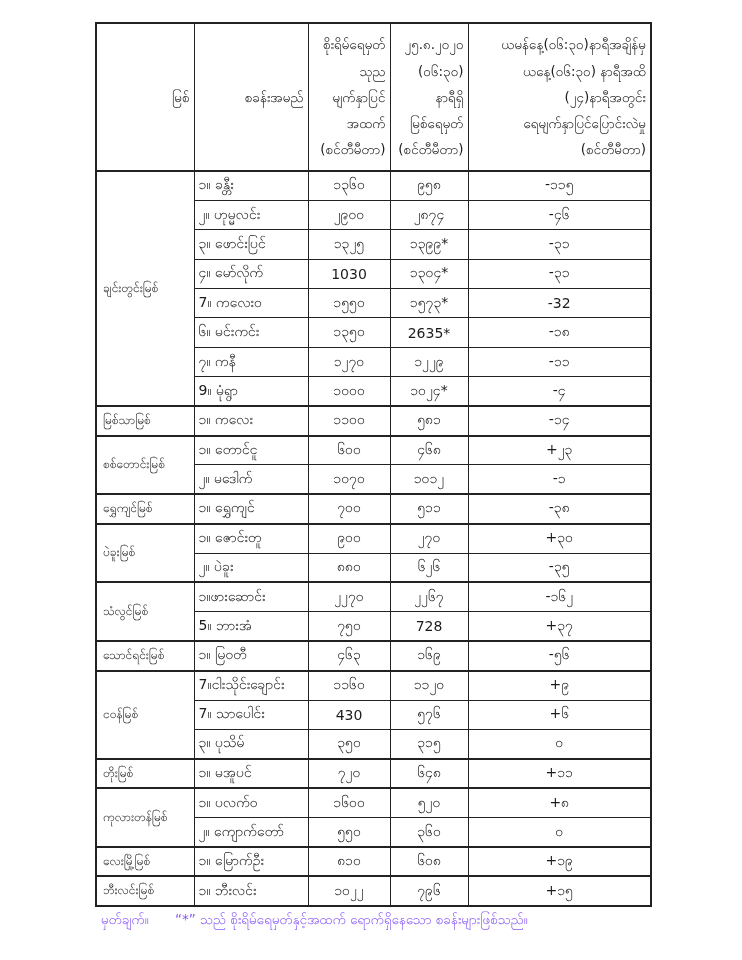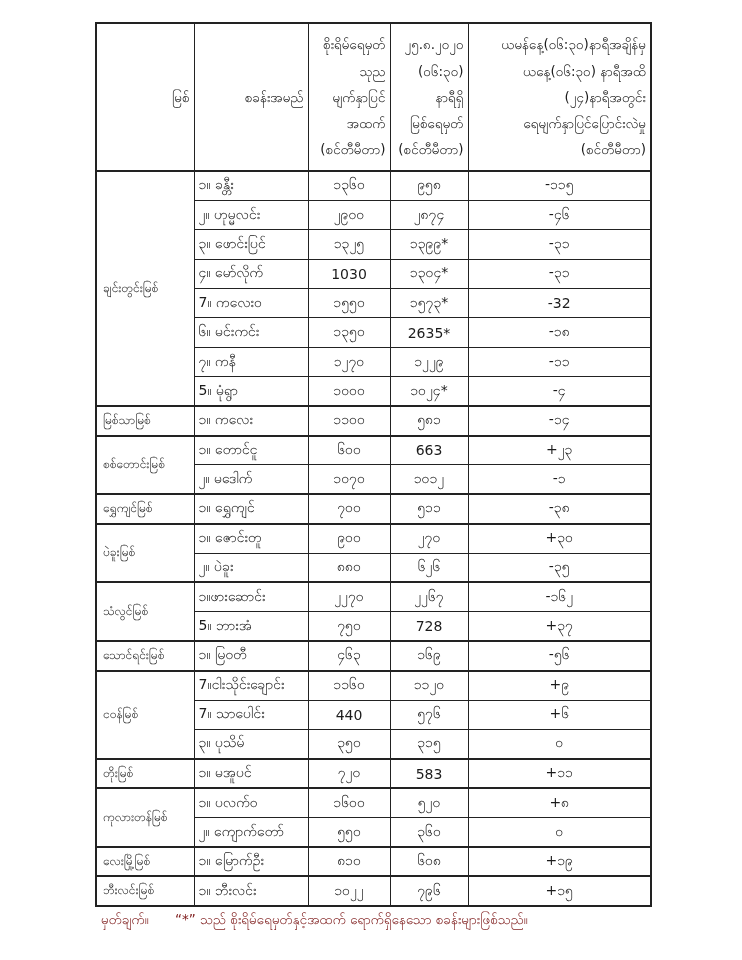--- a/index.html
+++ b/index.html
@@ -67,21 +67,21 @@
     text-align: center;
     vertical-align: middle;
     font-size: 14px;
     white-space: nowrap;
   }
   .footnote {
     position: absolute;
     left: 101px;
     top: 911px;
     font-size: 13.5px;
-    color: #7f1d1d;
+    color: #8b5cf6;
     white-space: nowrap;
   }
   .footnote .fn-label { margin-right: 26px; }
 </style>
 </head>
 <body>
 
 <div class="page">
 
   <table class="river-table">
@@ -151,37 +151,37 @@
           <td class="num-cell">2635*</td>
           <td class="change-cell">-၁၈</td>
         </tr>
         <tr>
           <td class="station-cell">၇။ ကနီ</td>
           <td class="num-cell">၁၂၇၀</td>
           <td class="num-cell">၁၂၂၉</td>
           <td class="change-cell">-၁၁</td>
         </tr>
         <tr>
-          <td class="station-cell">5။ မုံရွာ</td>
+          <td class="station-cell">9။ မုံရွာ</td>
           <td class="num-cell">၁၀၀၀</td>
           <td class="num-cell">၁၀၂၄*</td>
           <td class="change-cell">-၄</td>
         </tr>
         <tr class="group-start">
           <td class="river-cell" rowspan="1">မြစ်သာမြစ်</td>
           <td class="station-cell">၁။ ကလေး</td>
           <td class="num-cell">၁၁၀၀</td>
           <td class="num-cell">၅၈၁</td>
           <td class="change-cell">-၁၄</td>
         </tr>
         <tr class="group-start">
           <td class="river-cell" rowspan="2">စစ်တောင်းမြစ်</td>
           <td class="station-cell">၁။ တောင်ငူ</td>
           <td class="num-cell">၆၀၀</td>
-          <td class="num-cell">663</td>
+          <td class="num-cell">၄၆၈</td>
           <td class="change-cell">+၂၃</td>
         </tr>
         <tr>
           <td class="station-cell">၂။ မဒေါက်</td>
           <td class="num-cell">၁၀၇၀</td>
           <td class="num-cell">၁၀၁၂</td>
           <td class="change-cell">-၁</td>
         </tr>
         <tr class="group-start">
           <td class="river-cell" rowspan="1">ရွှေကျင်မြစ်</td>
@@ -225,35 +225,35 @@
         </tr>
         <tr class="group-start">
           <td class="river-cell" rowspan="3">ငဝန်မြစ်</td>
           <td class="station-cell">7။ငါးသိုင်းချောင်း</td>
           <td class="num-cell">၁၁၆၀</td>
           <td class="num-cell">၁၁၂၀</td>
           <td class="change-cell">+၉</td>
         </tr>
         <tr>
           <td class="station-cell">7။ သာပေါင်း</td>
-          <td class="num-cell">440</td>
+          <td class="num-cell">430</td>
           <td class="num-cell">၅၇၆</td>
           <td class="change-cell">+၆</td>
         </tr>
         <tr>
           <td class="station-cell">၃။ ပုသိမ်</td>
           <td class="num-cell">၃၅၀</td>
           <td class="num-cell">၃၁၅</td>
           <td class="change-cell">၀</td>
         </tr>
         <tr class="group-start">
           <td class="river-cell" rowspan="1">တိုးမြစ်</td>
           <td class="station-cell">၁။ မအူပင်</td>
           <td class="num-cell">၇၂၀</td>
-          <td class="num-cell">583</td>
+          <td class="num-cell">၆၄၈</td>
           <td class="change-cell">+၁၁</td>
         </tr>
         <tr class="group-start">
           <td class="river-cell" rowspan="2">ကုလားတန်မြစ်</td>
           <td class="station-cell">၁။ ပလက်ဝ</td>
           <td class="num-cell">၁၆၀၀</td>
           <td class="num-cell">၅၂၀</td>
           <td class="change-cell">+၈</td>
         </tr>
         <tr>

